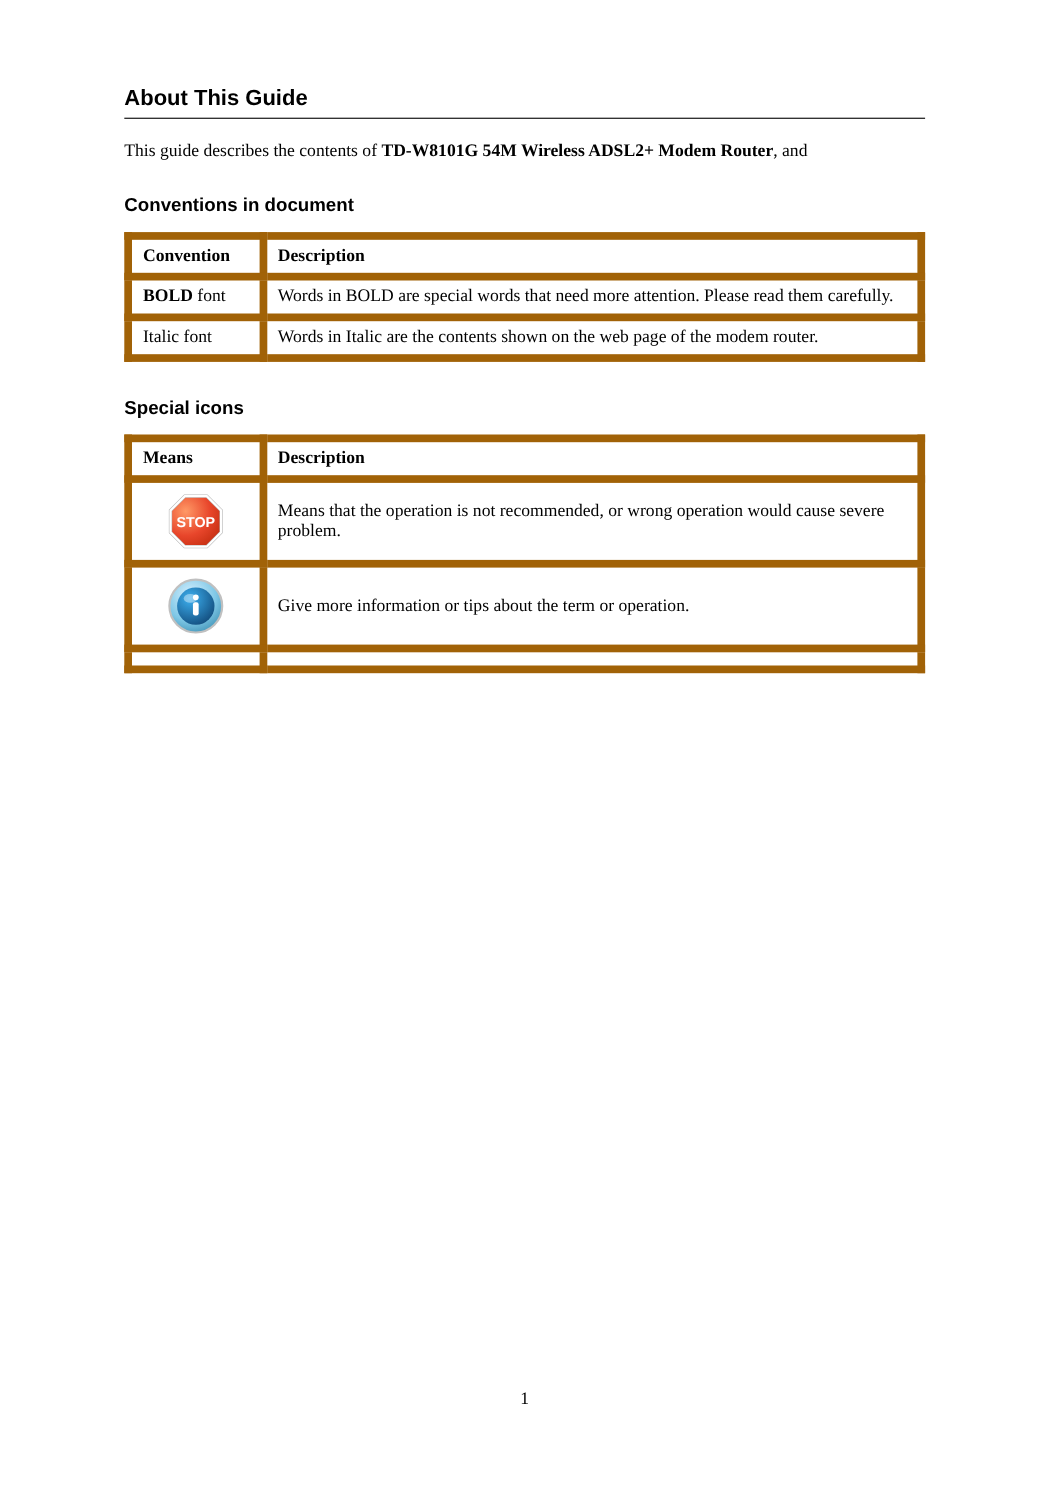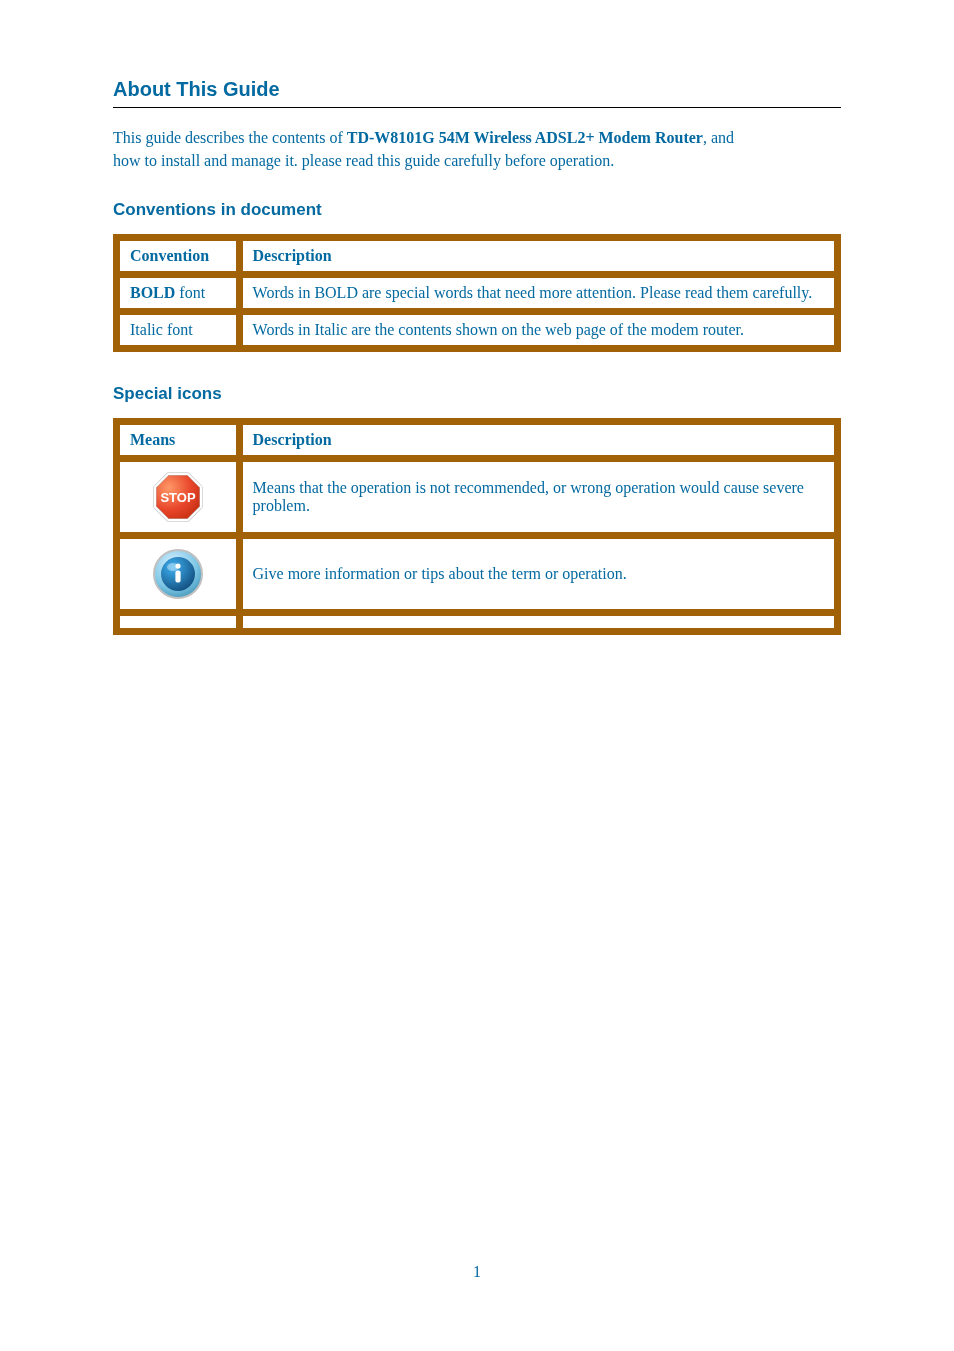--- a/index.html
+++ b/index.html
@@ -1,21 +1,21 @@
 <!DOCTYPE html>
 <html><head>
 <meta charset="utf-8">
 <style>
   html,body{margin:0;padding:0;background:#fff;}
   .page{
     width:954px;
     height:1351px;
     position:relative;
     font-family:"Times New Roman",Times,serif;
-    color:#0369a1;
+    color:#000000;
     box-sizing:border-box;
     padding:78px 113px 0 113px;
   }
   .section-title{
     font-family:Arial,Helvetica,sans-serif;
     font-weight:bold;
     font-size:20px;
     padding-bottom:6px;
     border-bottom:1px solid #000;
     margin-bottom:18px;
@@ -55,21 +55,20 @@
 </style>
 </head>
 <body>
 
 <div class="page">
 
   <div class="section-title">About This Guide</div>
 
   <div class="intro-text">
     <span>This guide describes the contents of </span><span class="bold">TD-W8101G 54M Wireless ADSL2+ Modem Router</span><span>, and</span><br>
-    <span>how to install and manage it. please read this guide carefully before operation.</span>
   </div>
 
   <div class="sub-heading">Conventions in document</div>
   <table class="conv">
     <tbody>
         <tr>
       <th class="col-left">Convention</th>
       <th>Description</th>
     </tr>
     <tr>

